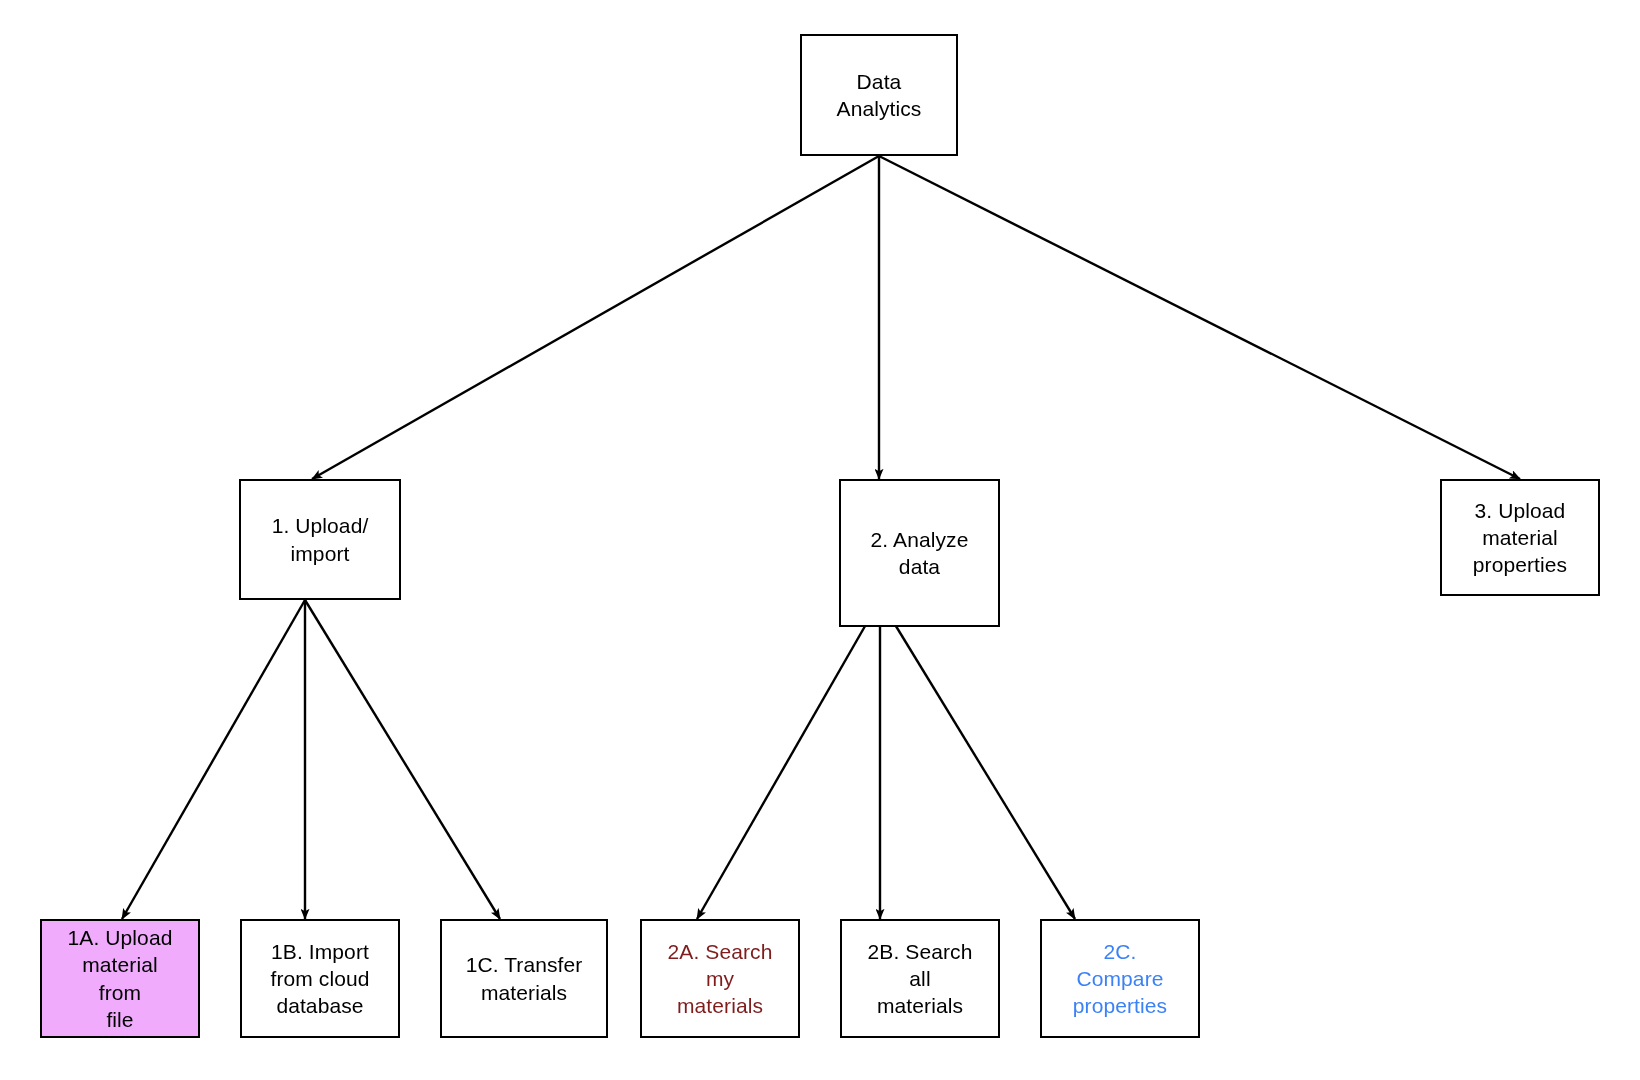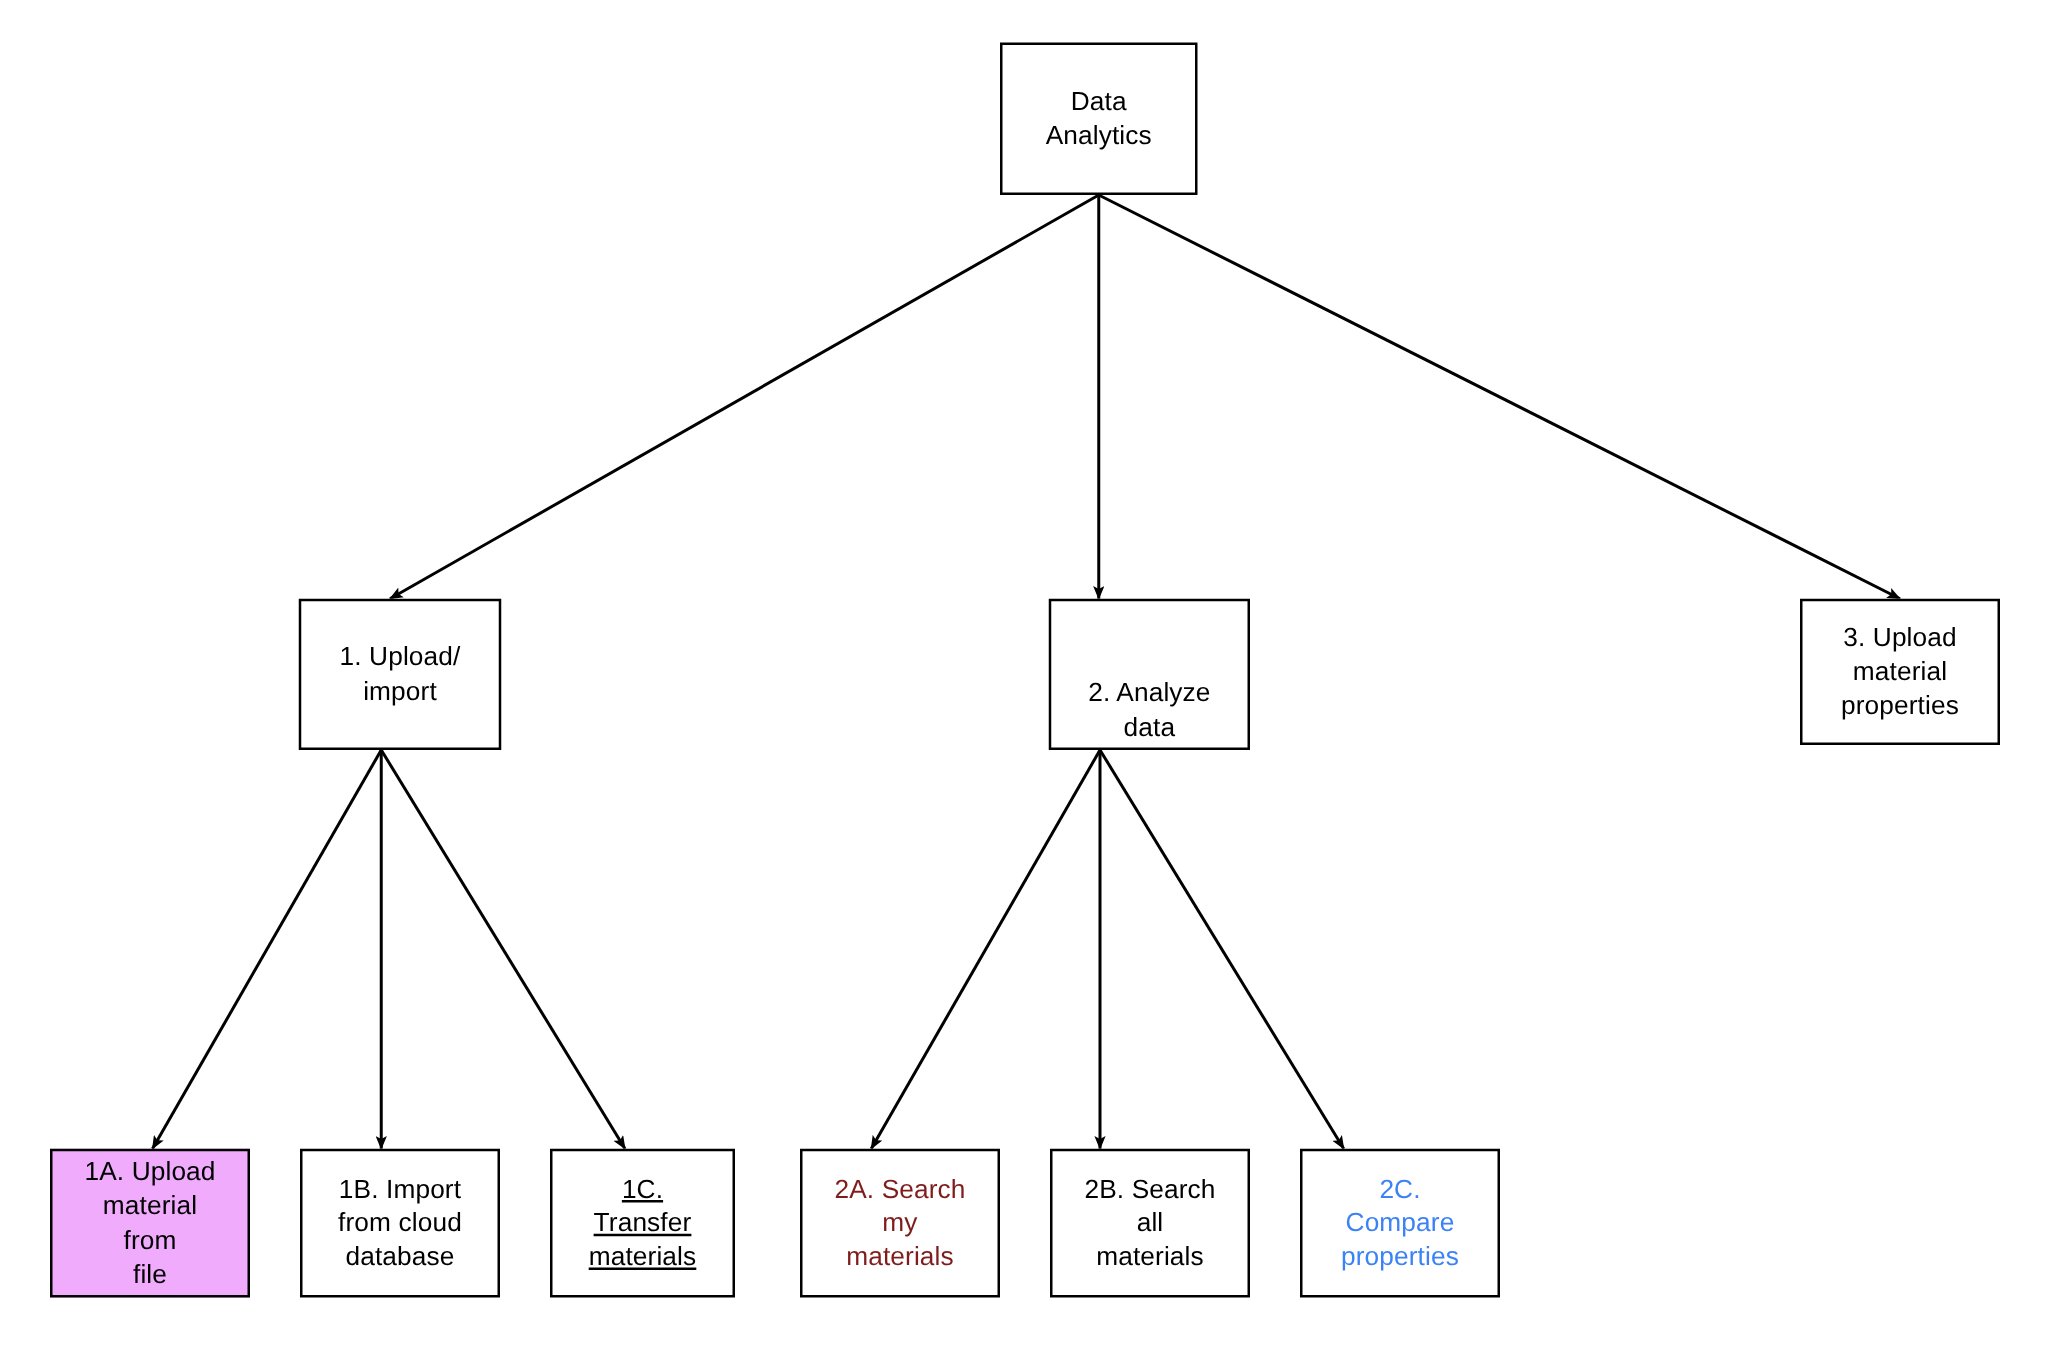--- a/index.html
+++ b/index.html
@@ -73,40 +73,40 @@
 
   <div id="node-layer">
       <div class="node" style="left: 800px; top: 34px; width: 158px; height: 122px; border-color: rgb(0, 0, 0); background: rgb(255, 255, 255); color: rgb(0, 0, 0);">
         <span class="node-label">Data
 Analytics</span>
       </div>
       <div class="node" style="left: 239px; top: 479px; width: 162px; height: 121px; border-color: rgb(0, 0, 0); background: rgb(255, 255, 255); color: rgb(0, 0, 0);">
         <span class="node-label">1. Upload/
 import</span>
       </div>
-      <div class="node" style="left: 839px; top: 479px; width: 161px; height: 121px; border-color: rgb(0, 0, 0); background: rgb(255, 255, 255); color: rgb(0, 0, 0); align-items: flex-end;">
+      <div class="node" style="left: 839px; top: 479px; width: 161px; height: 148px; border-color: rgb(0, 0, 0); background: rgb(255, 255, 255); color: rgb(0, 0, 0);">
         <span class="node-label">2. Analyze
 data</span>
       </div>
       <div class="node" style="left: 1440px; top: 479px; width: 160px; height: 117px; border-color: rgb(0, 0, 0); background: rgb(255, 255, 255); color: rgb(0, 0, 0);">
         <span class="node-label">3. Upload
 material
 properties</span>
       </div>
       <div class="node" style="left: 40px; top: 919px; width: 160px; height: 119px; border-color: rgb(0, 0, 0); background: #f0abfc; color: rgb(0, 0, 0);">
         <span class="node-label">1A. Upload
 material from
 file</span>
       </div>
       <div class="node" style="left: 240px; top: 919px; width: 160px; height: 119px; border-color: rgb(0, 0, 0); background: rgb(255, 255, 255); color: rgb(0, 0, 0); align-items: center;">
         <span class="node-label">1B. Import
 from cloud
 database</span>
       </div>
-      <div class="node" style="left: 440px; top: 919px; width: 148px; height: 119px; border-color: rgb(0, 0, 0); background: rgb(255, 255, 255); color: rgb(0, 0, 0); text-decoration: underline;">
+      <div class="node" style="left: 440px; top: 919px; width: 168px; height: 119px; border-color: rgb(0, 0, 0); background: rgb(255, 255, 255); color: rgb(0, 0, 0);">
         <span class="node-label">1C. Transfer
 materials</span>
       </div>
       <div class="node" style="left: 640px; top: 919px; width: 160px; height: 119px; border-color: rgb(0, 0, 0); background: rgb(255, 255, 255); color: #7f1d1d;">
         <span class="node-label">2A. Search my
 materials</span>
       </div>
       <div class="node" style="left: 840px; top: 919px; width: 160px; height: 119px; border-color: rgb(0, 0, 0); background: rgb(255, 255, 255); color: #000000; align-items: center;">
         <span class="node-label">2B. Search all
 materials</span>

